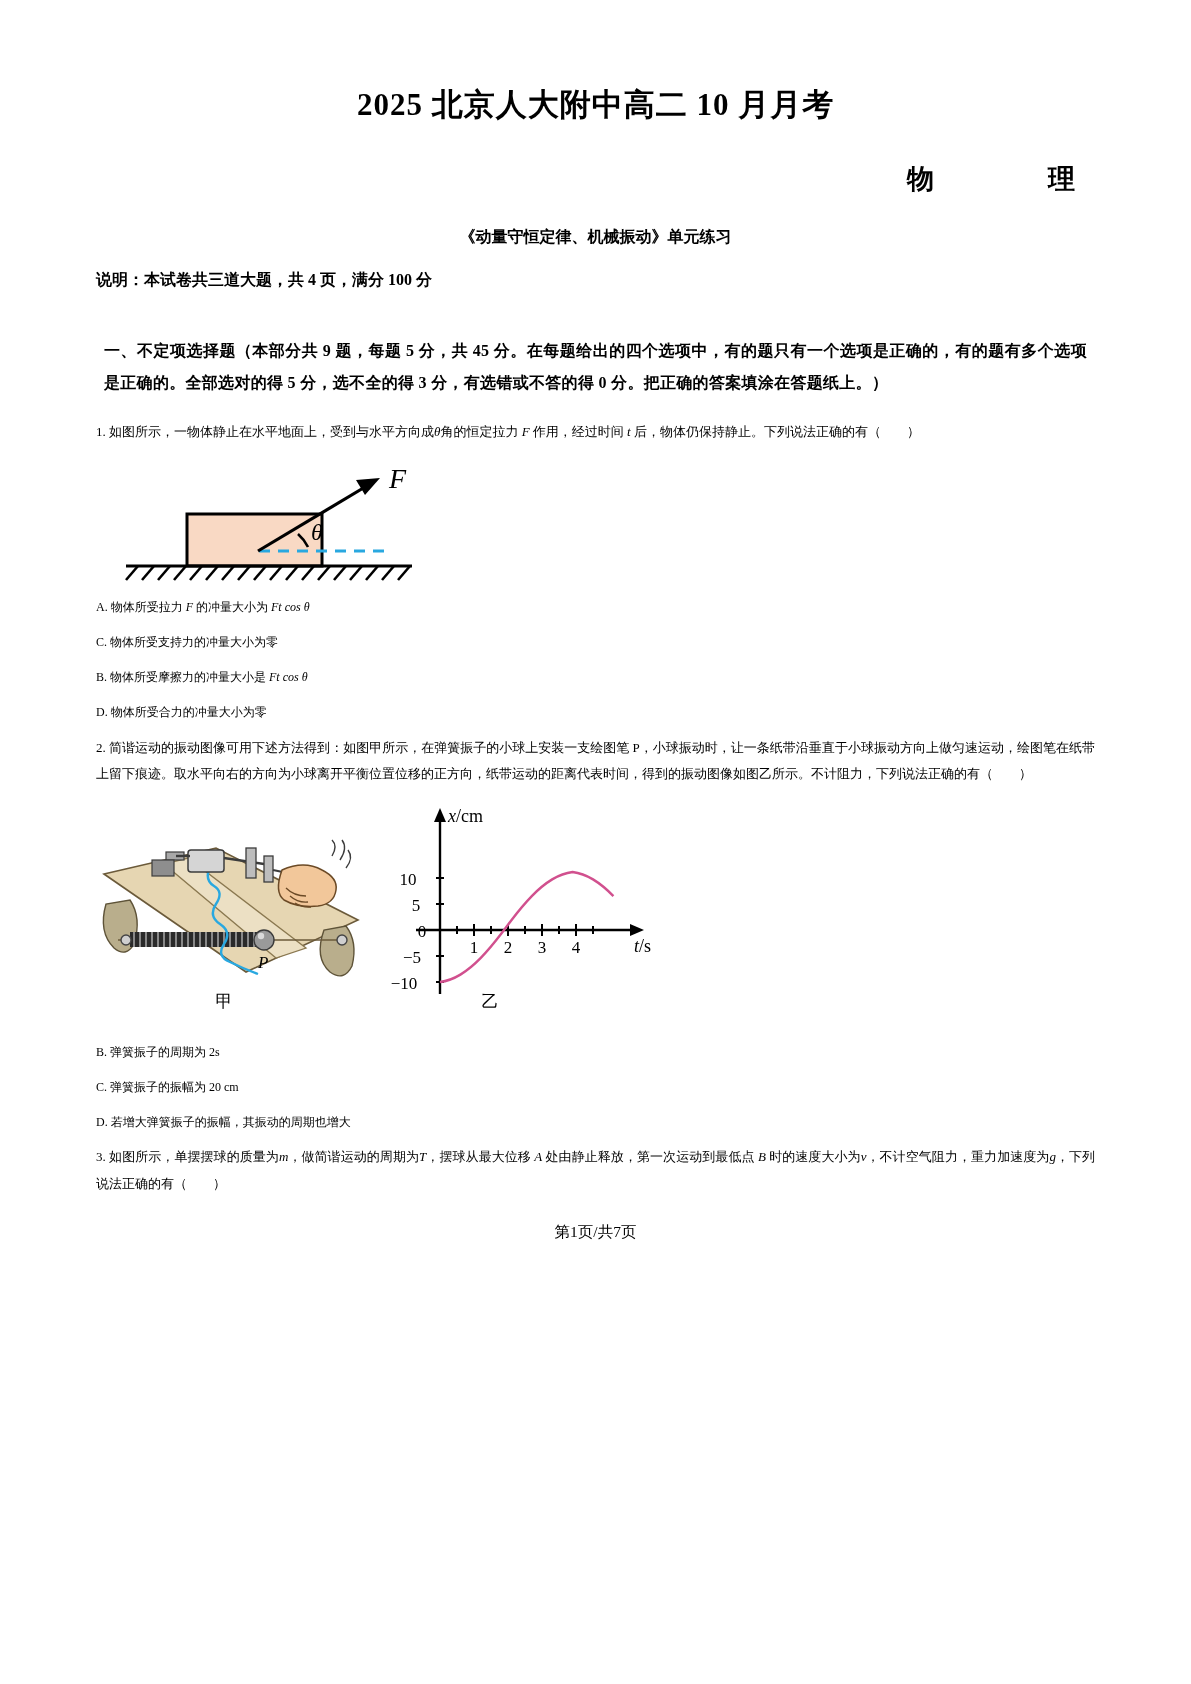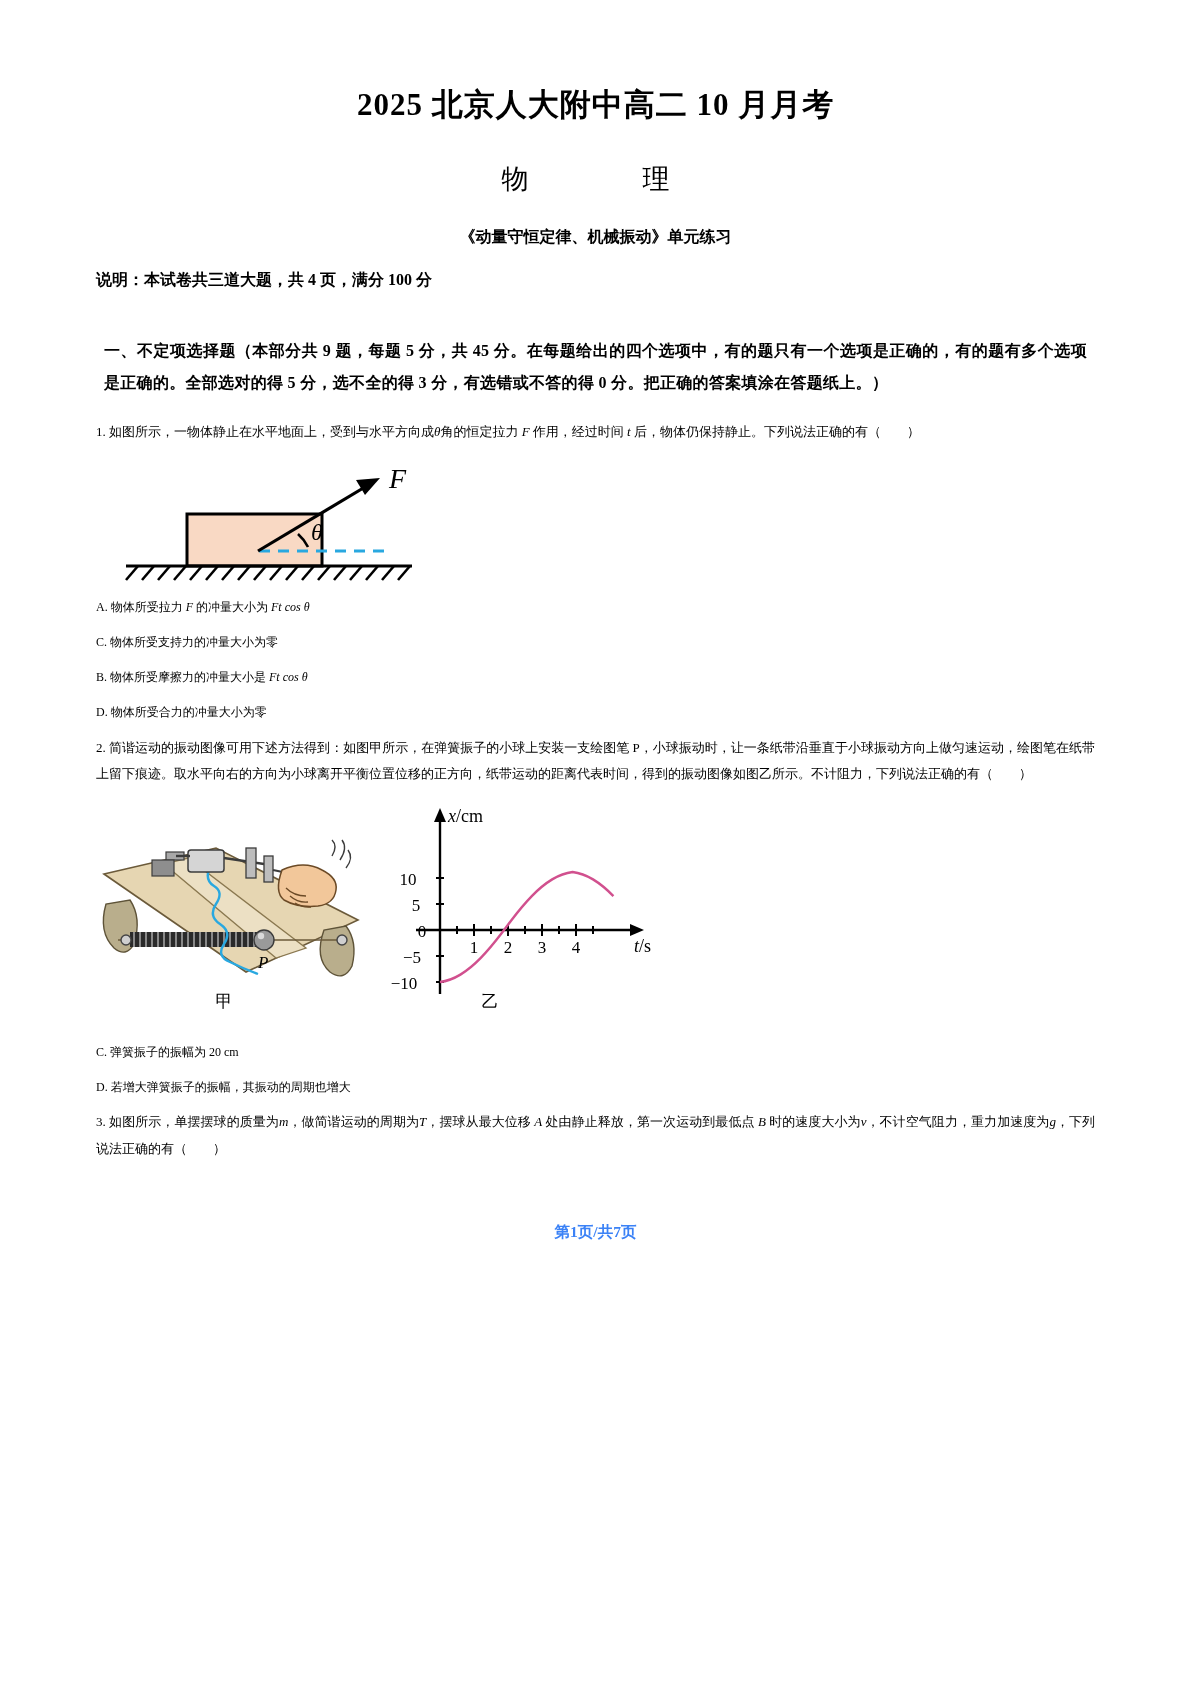--- a/index.html
+++ b/index.html
@@ -27,23 +27,23 @@
   .doc-title {
     text-align: center;
     font-size: 31px;
     font-weight: 700;
     letter-spacing: 1px;
     margin: 0;
     padding-top: 86px;
     line-height: 1.2;
   }
   .subject-title {
-    text-align: center;
+    text-align: right;
     font-size: 27px;
-    font-weight: 400;
+    font-weight: 700;
     letter-spacing: 20px;
     margin: 0;
     padding-top: 38px;
   }
   .unit-title {
     text-align: center;
     font-size: 16px;
     font-weight: 700;
     margin: 0;
     padding-top: 30px;
@@ -112,22 +112,21 @@
     text-align: center;
   }
 
   .footer {
     position: absolute;
     left: 0;
     right: 0;
     bottom: 22px;
     text-align: center;
     font-size: 15.5px;
-    color: #3b82f6;
-    font-weight: bold;
+    color: #000000;
   }
   svg { display: block; }
 </style>
 </head>
 <body>
 
 <div class="page">
 
   <h1 class="doc-title">2025 北京人大附中高二 10 月月考</h1>
   <h2 class="subject-title">物　　理</h2>
@@ -329,20 +328,24 @@
 
       <text x="92" y="151" font-size="17" text-anchor="middle" font-family="Liberation Serif, serif" fill="#000">1</text>
       <text x="126" y="151" font-size="17" text-anchor="middle" font-family="Liberation Serif, serif" fill="#000">2</text>
       <text x="160" y="151" font-size="17" text-anchor="middle" font-family="Liberation Serif, serif" fill="#000">3</text>
       <text x="194" y="151" font-size="17" text-anchor="middle" font-family="Liberation Serif, serif" fill="#000">4</text>
     </svg>
     <div class="cap" style="left:374px; top:188px; width:40px;">乙</div>
   </div>
 
   <p class="opt">
+    <span>B.</span>
+    <span>弹簧振子的周期为 2s</span>
+  </p>
+  <p class="opt">
     <span>C.</span>
     <span>弹簧振子的振幅为 20 cm</span>
   </p>
   <p class="opt">
     <span>D.</span>
     <span>若增大弹簧振子的振幅，其振动的周期也增大</span>
   </p>
 
   <p class="q-text">
     <span>3.</span>

